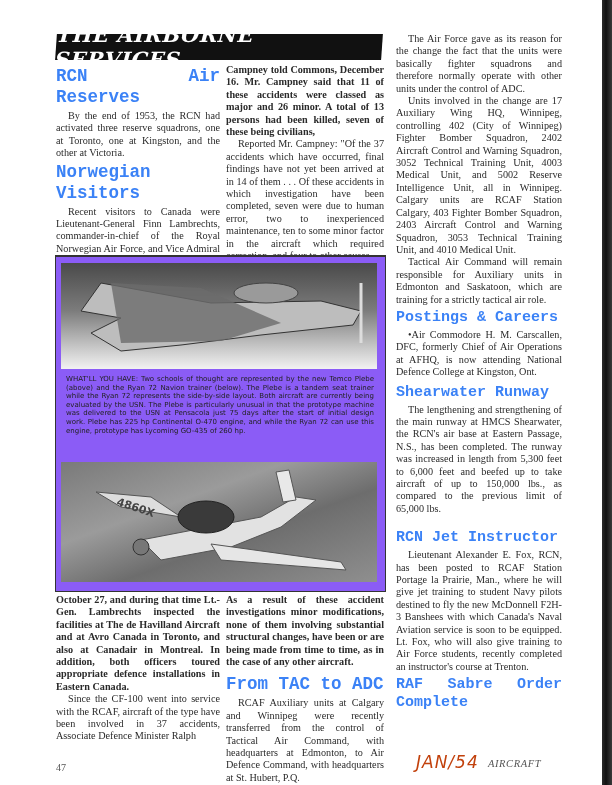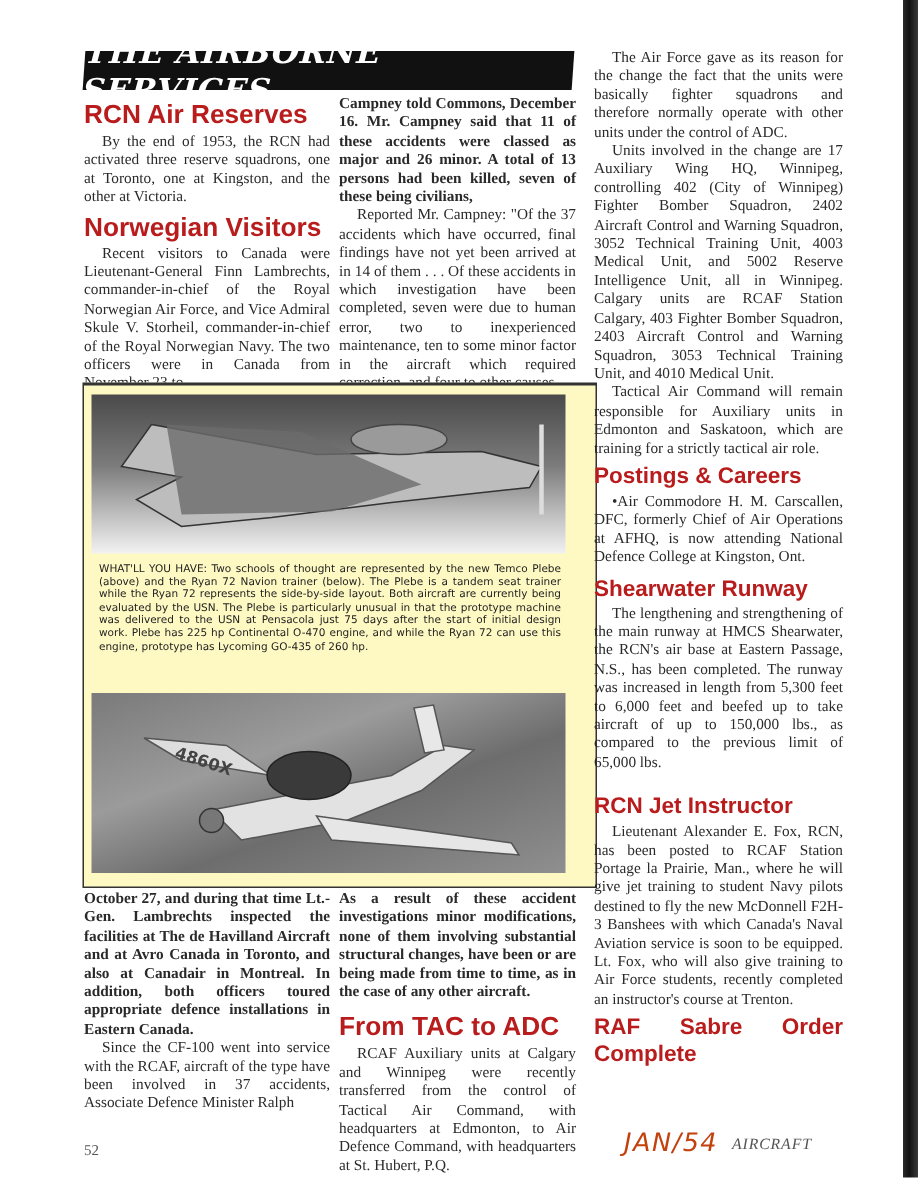--- a/index.html
+++ b/index.html
@@ -11,32 +11,32 @@
     .banner {
       position:absolute; left:56px; top:34px; width:326px; height:26px;
       background:#111; color:#fff; display:flex; align-items:center; justify-content:center;
       font-family: "DejaVu Serif", serif; font-style:italic; font-weight:bold; font-size:21px;
       letter-spacing:0.5px; transform:skewX(-4deg);
     }
     .col { position:absolute; font-size:10.2px; line-height:12.4px; text-align:justify; }
     .col p { margin:0; text-indent:12px; }
     .col p.noind { text-indent:0;font-weight:bold; }
     .hd {
-      font-family:Liberation Sans, sans-serif; font-weight:600; color:#b91c1c;
+      font-family:Liberation Mono, monospace; font-weight:600; color:#3b82f6;
       font-size:15px; line-height:18px; margin:2px 0 2px 0; text-indent:0;
     }
     .hd.big { font-size:17.5px; line-height:21px; }
     .c1 { left:56px; top:64px; width:164px; }
     .c2 { left:226px; top:64px; width:158px; }
     .c3 { left:396px; top:33px; width:166px; }
     .c1b { left:56px; top:594px; width:164px; }
     .c2b { left:226px; top:594px; width:158px; }
     .figure {
       position:absolute; left:55px; top:255px; width:329px; height:334px;
-      border:1px solid #333; border-top:2px solid #333; background:#fef9c3;padding-left:12px;
+      border:1px solid #333; border-top:2px solid #333; background:#8b5cf6;
     }
     .photo {
       position:absolute; left:5px; width:316px;
       background:linear-gradient(180deg,#5e5e5e 0%,#8a8a8a 40%,#bcbcbc 75%,#e8e8e8 100%);
       overflow:hidden;
     }
     .photo.top { top:6px; height:106px; background:linear-gradient(180deg,#4a4a4a 0%,#7c7c7c 45%,#c8c8c8 80%,#f2f2f2 100%); }
     .photo.bot { top:205px; height:120px; background:linear-gradient(160deg,#7a7a7a 0%,#9b9b9b 35%,#6d6d6d 60%,#8f8f8f 100%); }
     .caption {
       position:absolute; left:10px; top:118px; width:308px;
@@ -110,18 +110,18 @@
     <div class="hd" style="margin-top:3px">Postings &amp; Careers</div>
     <p>•Air Commodore H. M. Carscallen, DFC, formerly Chief of Air Operations at AFHQ, is now attending National Defence College at Kingston, Ont.</p>
     <div class="hd" style="margin-top:5px">Shearwater Runway</div>
     <p>The lengthening and strengthening of the main runway at HMCS Shearwater, the RCN's air base at Eastern Passage, N.S., has been completed. The runway was increased in length from 5,300 feet to 6,000 feet and beefed up to take aircraft of up to 150,000 lbs., as compared to the previous limit of 65,000 lbs.</p>
     <div class="hd" style="margin-top:14px">RCN Jet Instructor</div>
     <p>Lieutenant Alexander E. Fox, RCN, has been posted to RCAF Station Portage la Prairie, Man., where he will give jet training to student Navy pilots destined to fly the new McDonnell F2H-3 Banshees with which Canada's Naval Aviation service is soon to be equipped. Lt. Fox, who will also give training to Air Force students, recently completed an instructor's course at Trenton.</p>
     <div class="hd" style="margin-top:3px">RAF Sabre Order Complete</div>
 
   </div>
 
-  <div class="pageno">52</div>
+  <div class="pageno">47</div>
   <div class="handdate">JAN/54</div>
   <div class="mag">AIRCRAFT</div>
 
   <div class="edge"></div>
 </div>
 
 </body></html>

